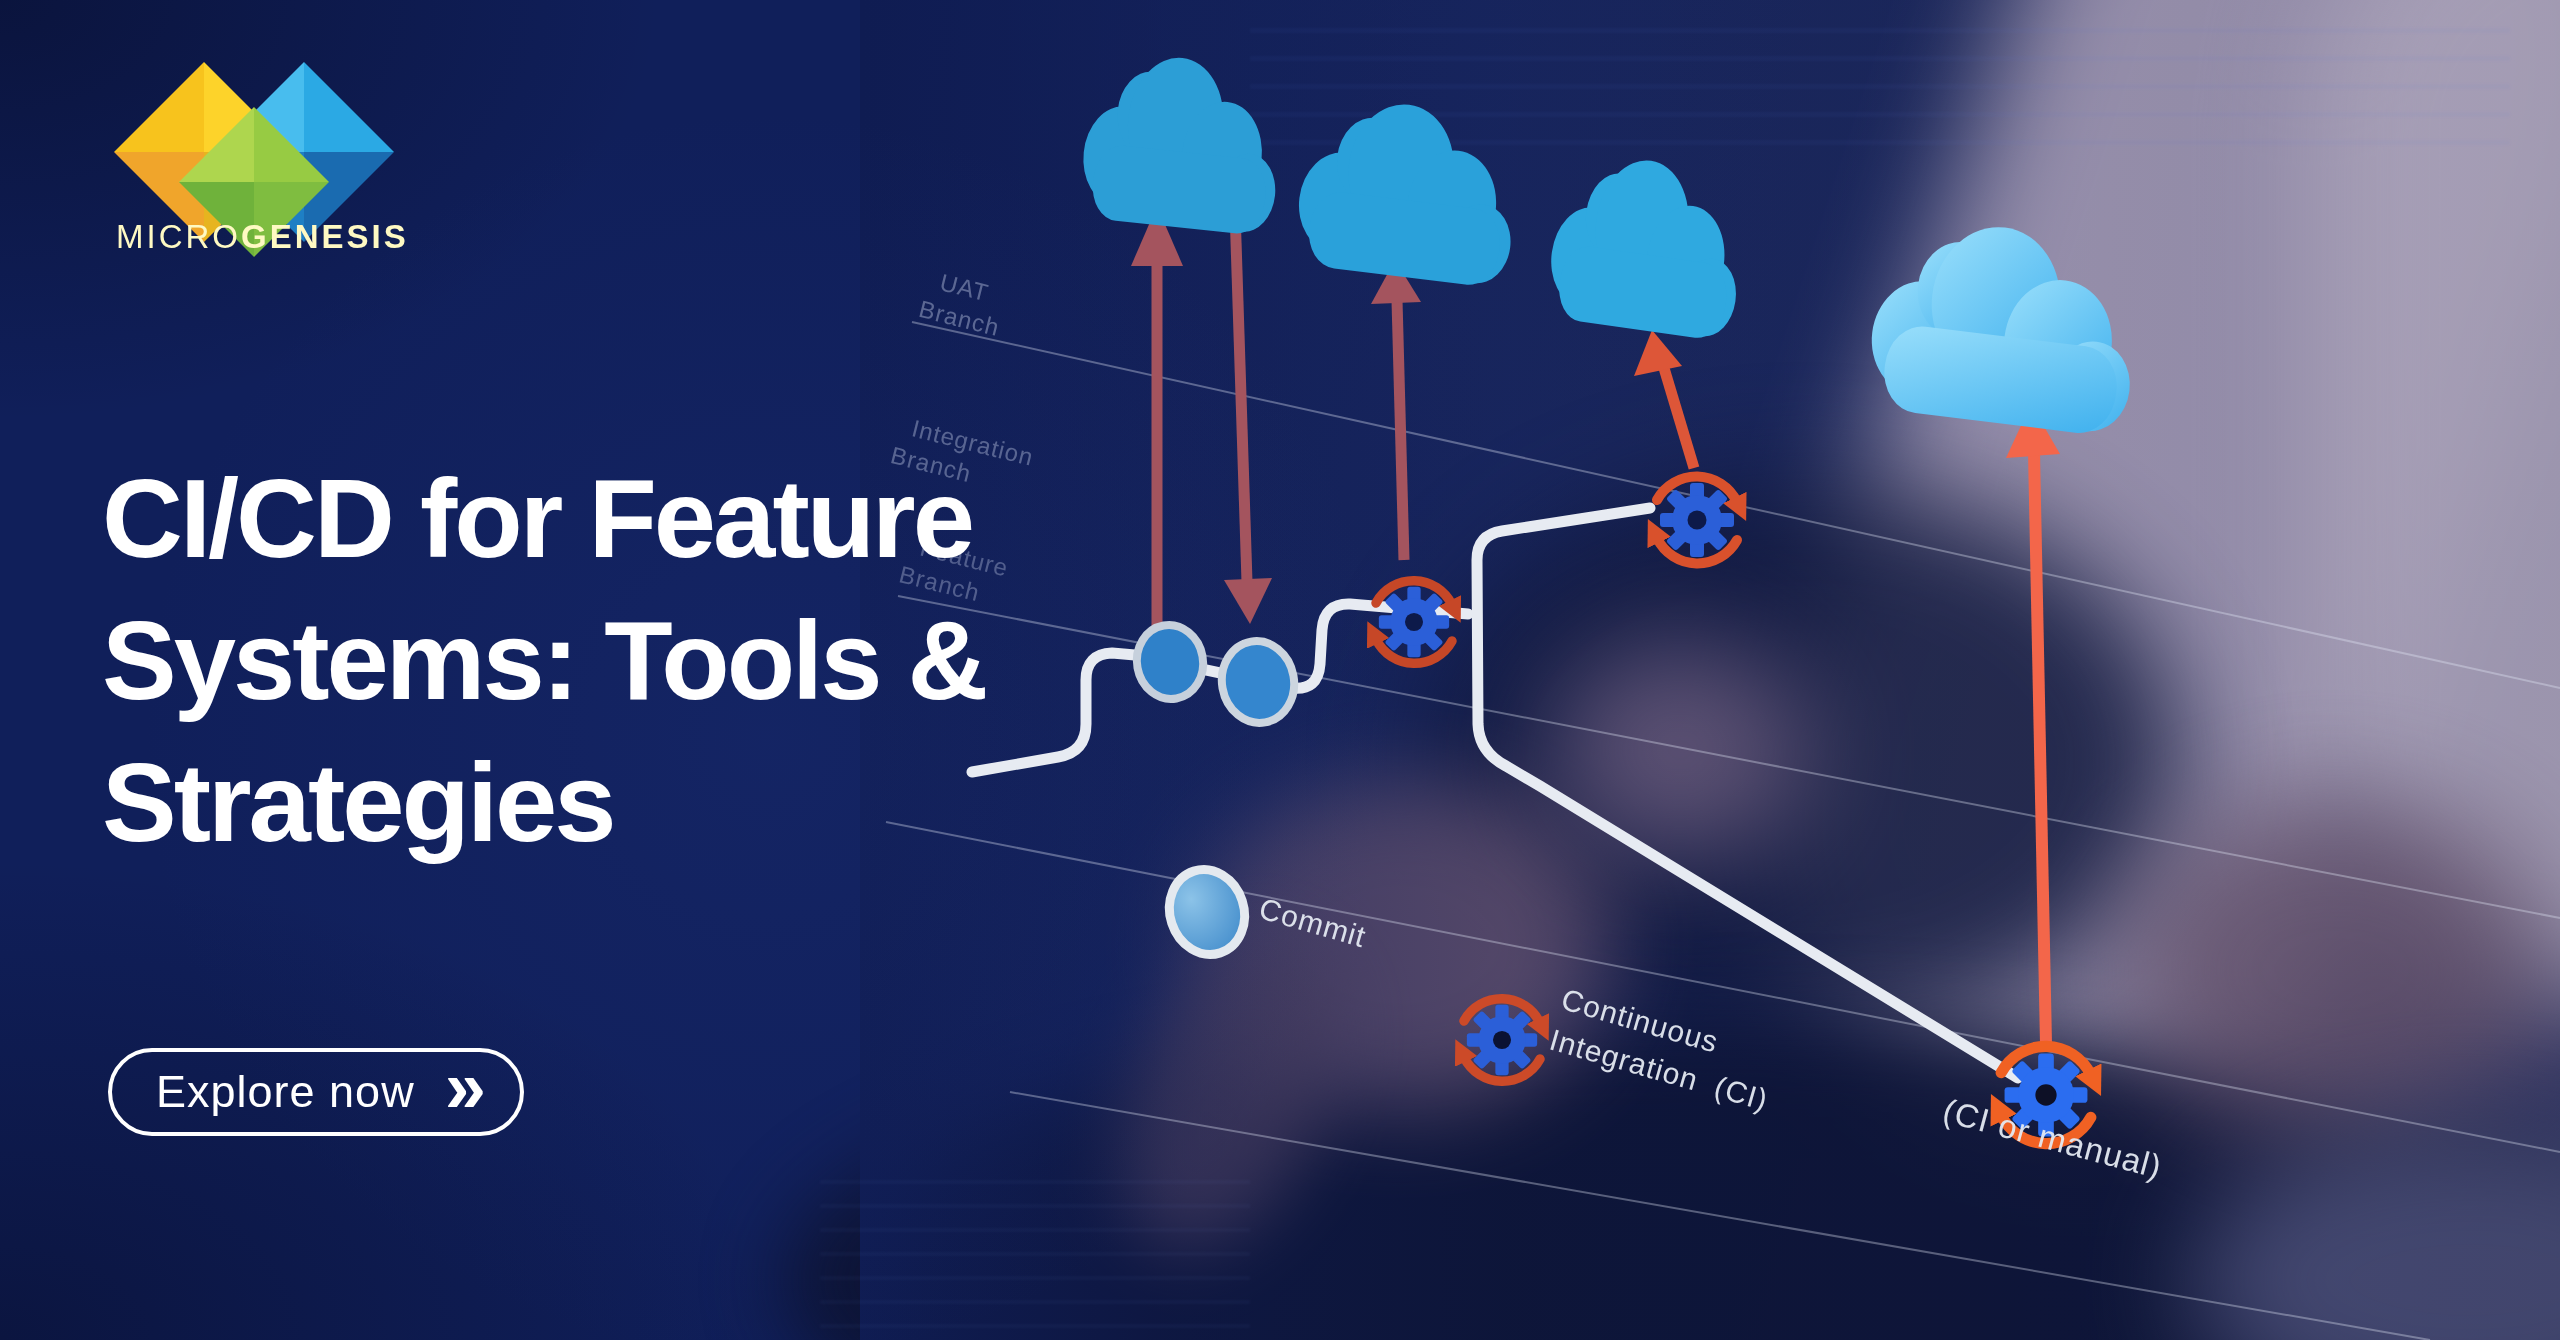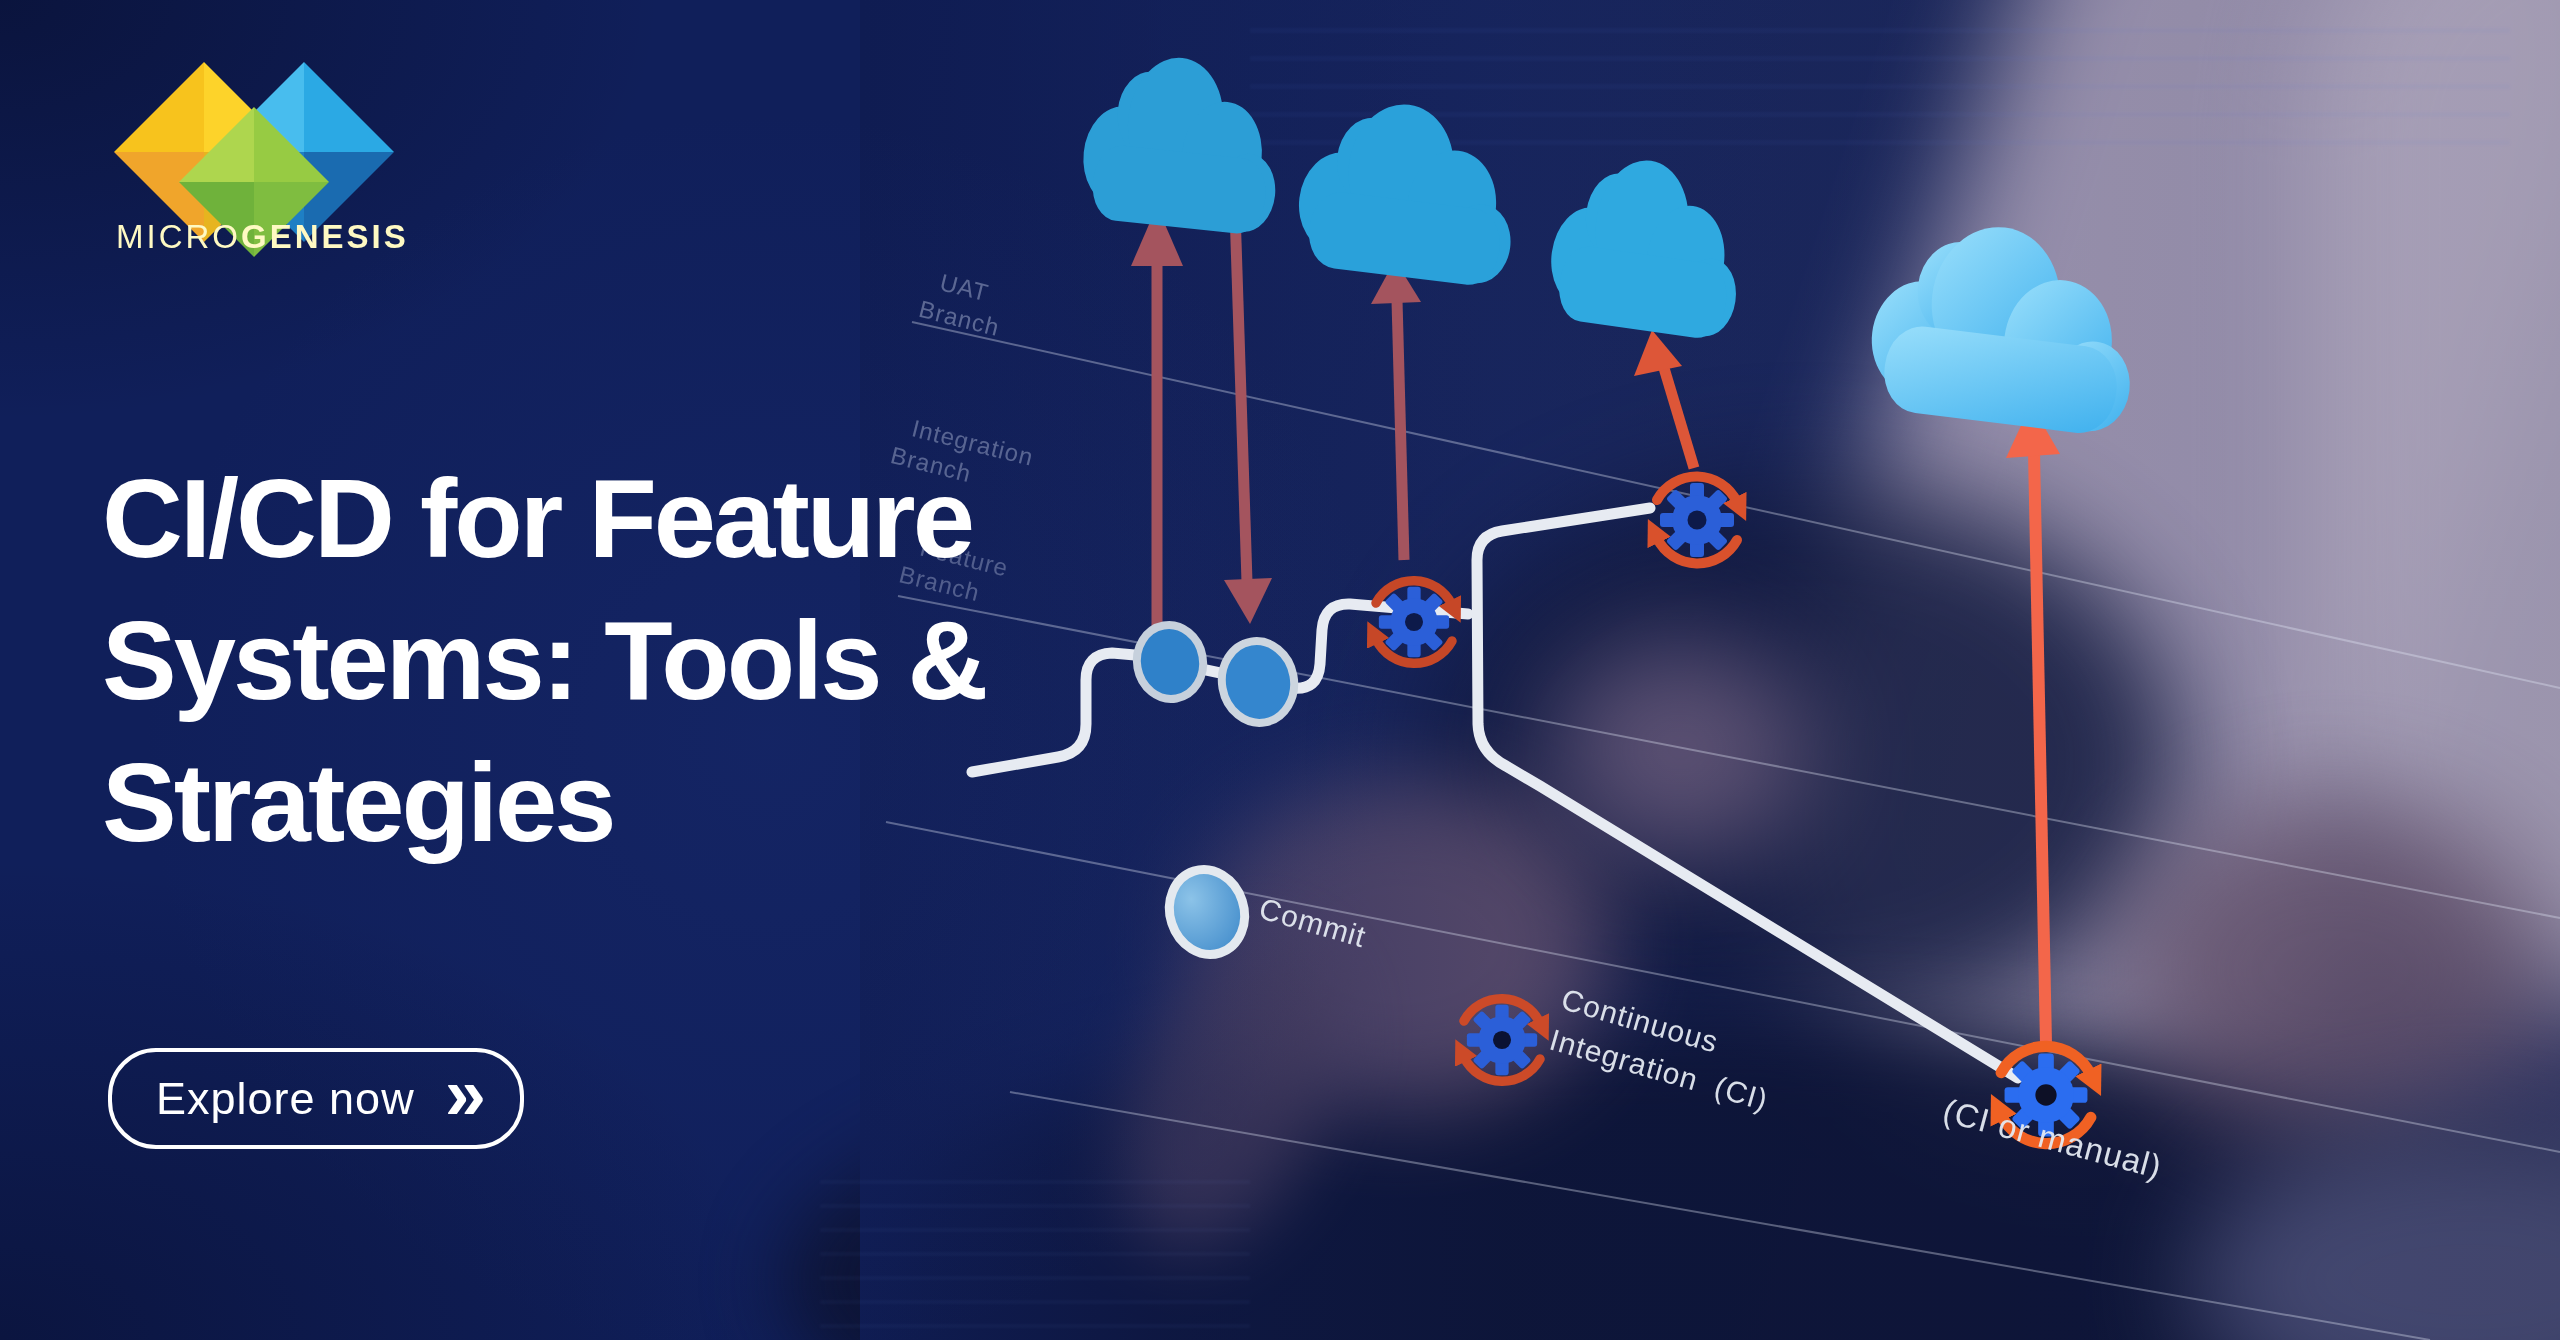--- a/index.html
+++ b/index.html
@@ -43,21 +43,21 @@
        transform:rotate(16deg);letter-spacing:1px;}
 
   
   .logo{position:absolute;left:104px;top:52px;width:300px;}
   .logo-text{position:absolute;left:116px;top:218px;color:#fef9c3;font-size:33px;letter-spacing:3px;white-space:nowrap;}
   .logo-text .lt-light{font-weight:300;}
   .logo-text .lt-bold{font-weight:700;}
   .title{position:absolute;left:102px;top:448px;width:1150px;color:#ffffff;
          font-size:112px;font-weight:800;letter-spacing:-3px;line-height:1.27;}
   .title span{display:block;}
-  .cta{position:absolute;left:108px;top:1048px;height:101px;box-sizing:border-box;
+  .cta{position:absolute;left:108px;top:1048px;height:88px;box-sizing:border-box;
        display:inline-flex;align-items:center;gap:30px;padding:0 34px 0 44px;
        border:4px solid #ffffff;border-radius:48px;color:#fff;cursor:pointer;background:transparent;}
   .cta-label{font-size:45px;font-weight:400;letter-spacing:1px;}
   .cta-ico{font-size:74px;font-weight:700;line-height:0;margin-top:-10px;}
 </style>
 </head>
 <body>
 
 <div class="stage">
 

